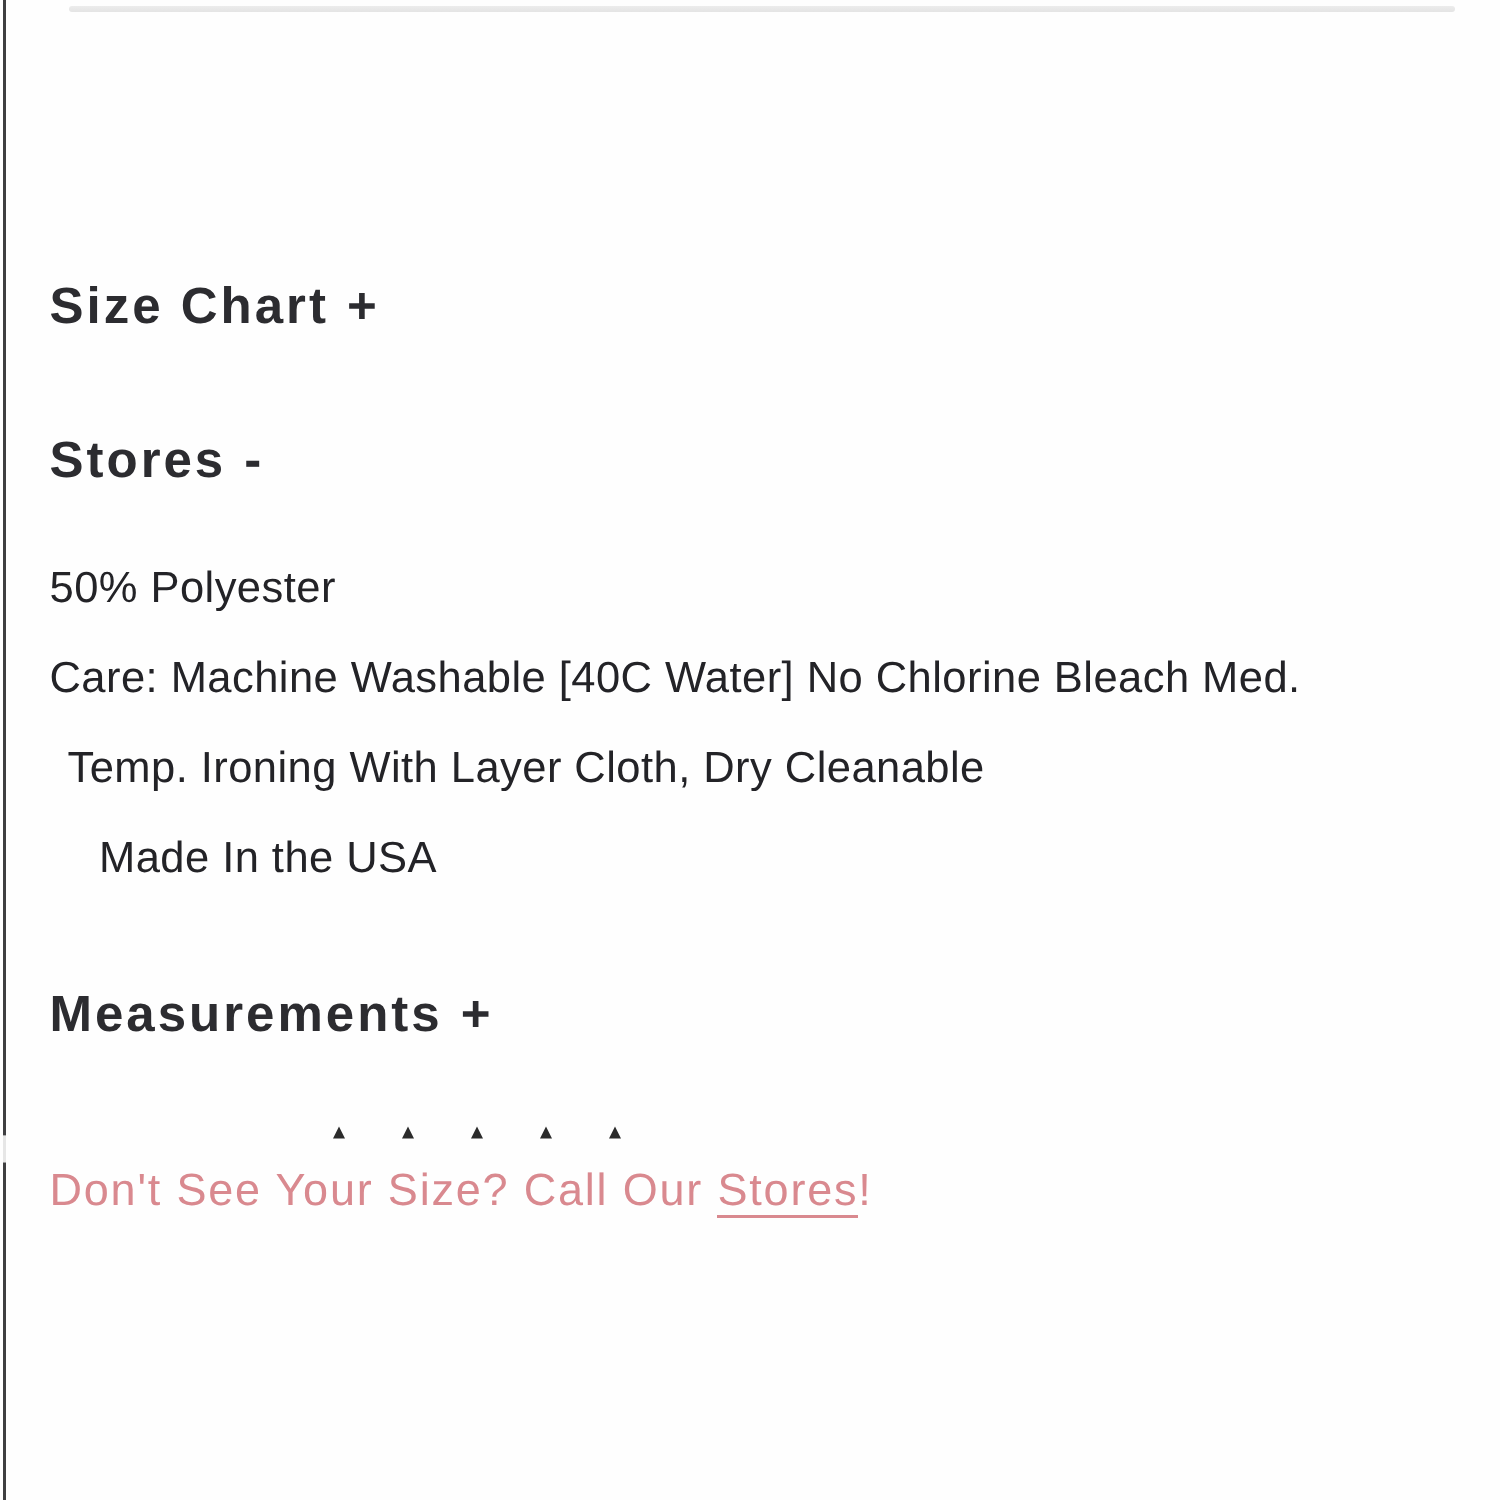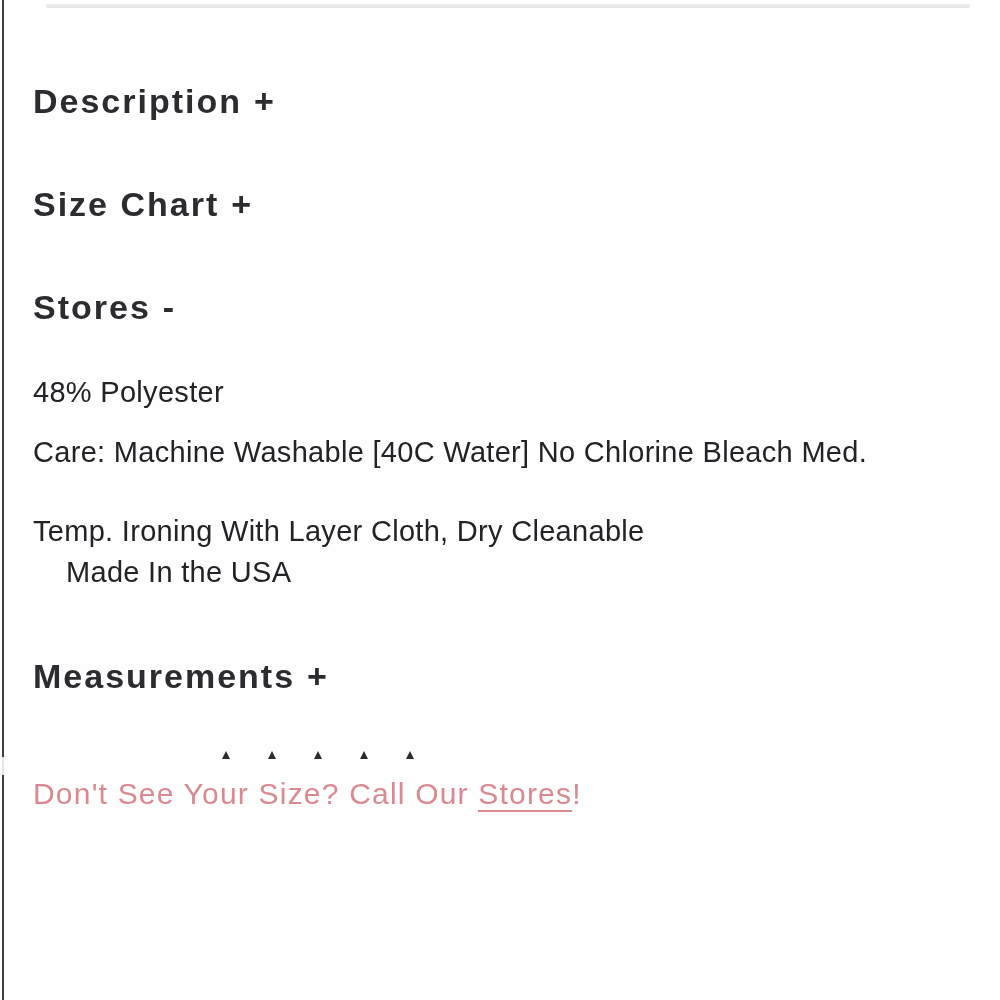--- a/index.html
+++ b/index.html
@@ -71,35 +71,32 @@
 <body>
 
 <div class="canvas">
 
   <div class="left-rule seg-top"></div>
   <div class="left-rule seg-mid"></div>
   <div class="left-rule seg-bottom"></div>
 
   <div class="top-rule"></div>
 
-  <div class="acc-header" style="top:84px;">
-    <span>Description</span><span class="toggle">+</span>
-  </div>
 
   <div class="acc-header" style="top:187px;text-align:right;">
     <span>Size Chart</span><span class="toggle">+</span>
   </div>
 
   <div class="acc-header" style="top:290px;">
     <span>Stores</span><span class="toggle">-</span>
   </div>
 
-  <div class="detail-line" style="top:377px;">48% Polyester</div>
+  <div class="detail-line" style="top:377px;">50% Polyester</div>
   <div class="detail-line" style="top:437px;">Care: Machine Washable [40C Water] No Chlorine Bleach Med.</div>
-  <div class="detail-line" style="top:516px;">Temp. Ironing With Layer Cloth, Dry Cleanable</div>
+  <div class="detail-line" style="top:497px;margin-left:12px;">Temp. Ironing With Layer Cloth, Dry Cleanable</div>
   <div class="detail-line" style="top:557px;margin-left:33px;">Made In the USA</div>
 
   <div class="acc-header" style="top:659px;">
     <span>Measurements</span><span class="toggle">+</span>
   </div>
 
   <div class="star-tips">
     <span class="star-tip"></span>
     <span class="star-tip"></span>
     <span class="star-tip"></span>

